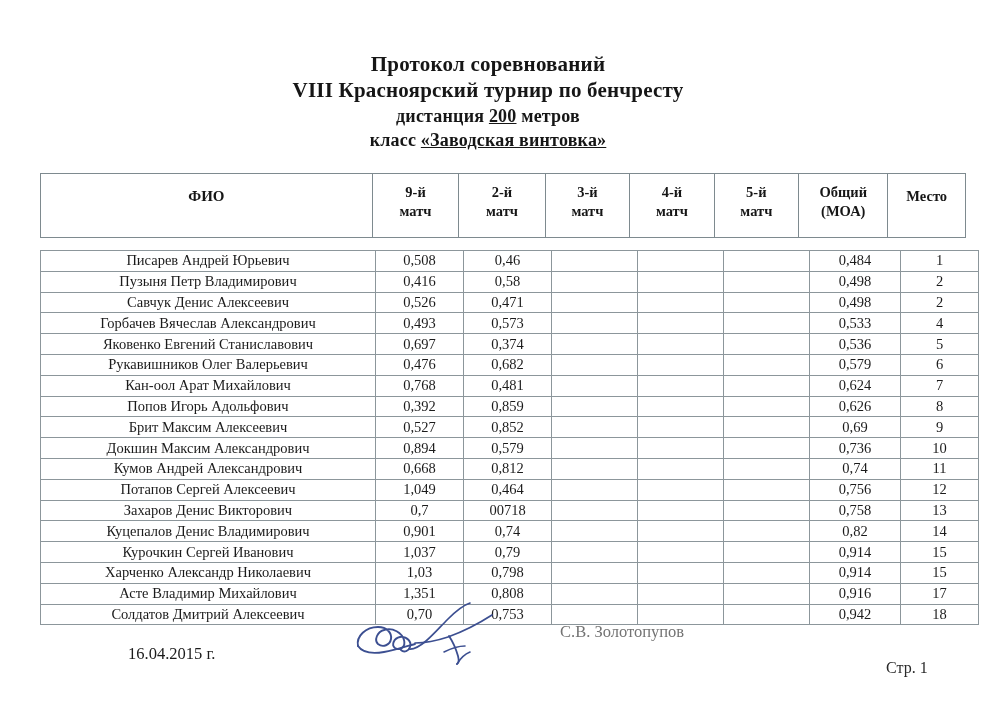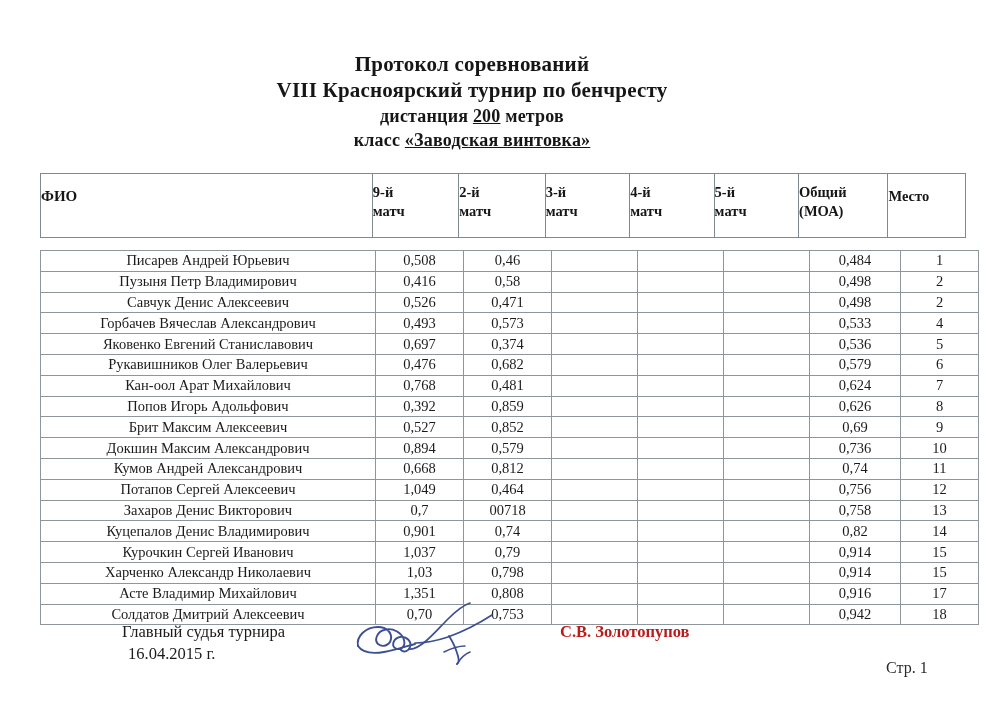--- a/index.html
+++ b/index.html
@@ -13,21 +13,21 @@
     position: relative;
     font-family: "Liberation Serif", "DejaVu Serif", serif;
     color: #1b1b1b;
     overflow: hidden;
   }
 
   
   .title-block {
     position: absolute;
     top: 52px;
-    left: 0;
+    left: 16px;
     width: 944px;
     text-align: center;
   }
   .title-line {
     font-weight: bold;
     color: #161616;
     letter-spacing: 0.2px;
   }
   .title-1 { font-size: 21px; line-height: 25px; }
   .title-2 { font-size: 21px; line-height: 27px; }
@@ -43,20 +43,21 @@
     width: 926px;
     height: 65px;
     border: 1px solid #7e8a8f;
     box-sizing: border-box;
     display: flex;
   }
   .hcell {
     border-right: 1px solid #7e8a8f;
     box-sizing: border-box;
     padding-top: 9px;
+    text-align: center;
     font-weight: bold;
     font-size: 14.5px;
     line-height: 19px;
     color: #161616;
   }
   .hcell:last-child { border-right: none; }
   .hcell-name { width: 334px; padding-top: 13px; font-size: 15px; }
   .hcell-m    { width: 87px; }
   .hcell-m3   { width: 85px; }
   .hcell-tot  { width: 90px; }
@@ -107,23 +108,22 @@
     font-size: 16.5px;
     line-height: 22px;
     color: #1b1b1b;
     white-space: nowrap;
   }
   .sign-name {
     position: absolute;
     left: 560px; top: 9px;
     font-size: 16.5px;
     line-height: 22px;
-    color: #b91c1c;
-    white-space: nowrap;
-    font-weight: bold;
+    color: #737373;
+    white-space: nowrap;
   }
   .page-num {
     position: absolute;
     left: 886px; top: 47px;
     font-size: 16px;
     color: #2a2a2a;
     white-space: nowrap;
   }
   .signature {
     position: absolute;
@@ -352,21 +352,20 @@
         <td class="c-m3"></td>
         <td class="c-m3"></td>
         <td class="c-m3"></td>
         <td class="c-tot">0,942</td>
         <td class="c-place">18</td>
       </tr>
     </tbody>
 </table>
 
 <div class="footer">
-  <div class="sign-role">Главный судья турнира</div>
   <div class="sign-date">16.04.2015 г.</div>
   <div class="sign-name">С.В. Золотопупов</div>
   <div class="page-num">Стр. 1</div>
 
   <svg class="signature" viewBox="0 0 170 80" xmlns="http://www.w3.org/2000/svg">
     <g fill="none" stroke="#3c4f91" stroke-linecap="round" stroke-linejoin="round">
       <path d="M6 44 C4 34, 14 25, 26 25 C35 25, 40 31, 39 37 C38 43, 31 46, 26 42 C22 38, 25 30, 32 28 C41 25, 50 31, 52 38 C54 45, 48 49, 43 46 C39 43, 42 36, 48 35 C55 34, 60 40, 58 45 C57 49, 52 51, 49 48" stroke-width="1.9"></path>
       <path d="M6 44 C10 50, 20 52, 32 50 C44 48, 55 44, 63 42" stroke-width="1.9"></path>
       <path d="M57 47 C62 48, 68 44, 74 39 C81 33, 88 25, 96 17 C104 9, 112 3, 118 1" stroke-width="1.7"></path>
       <path d="M63 41 C72 41, 84 39, 96 35 C110 30, 126 22, 140 13" stroke-width="1.7"></path>

